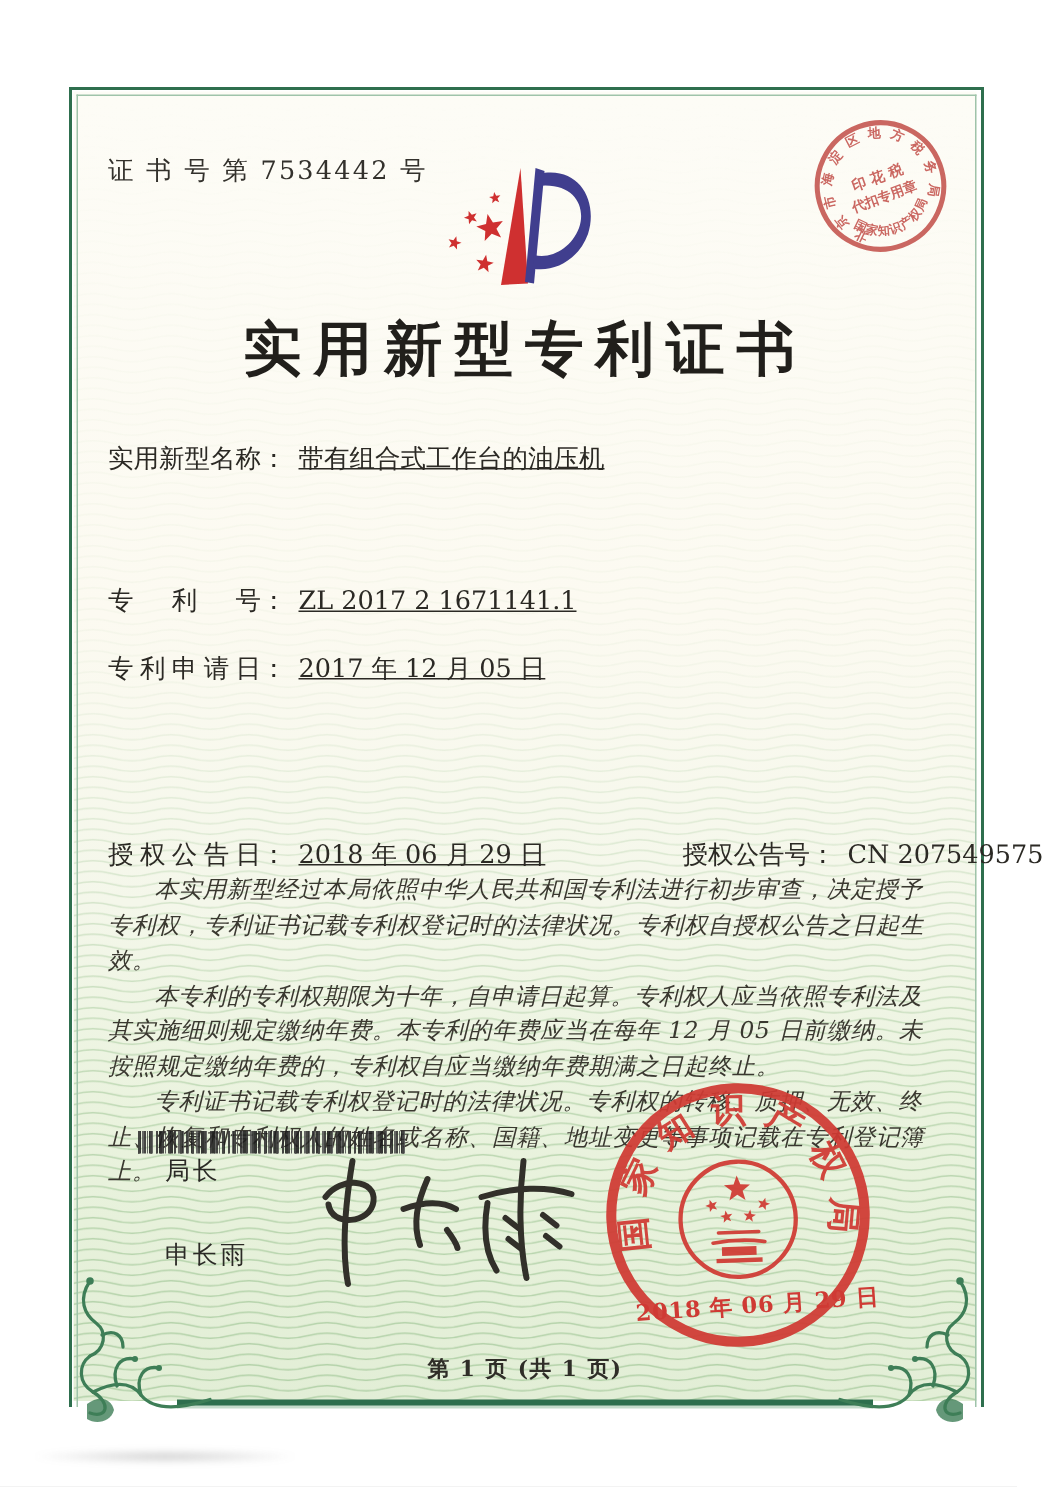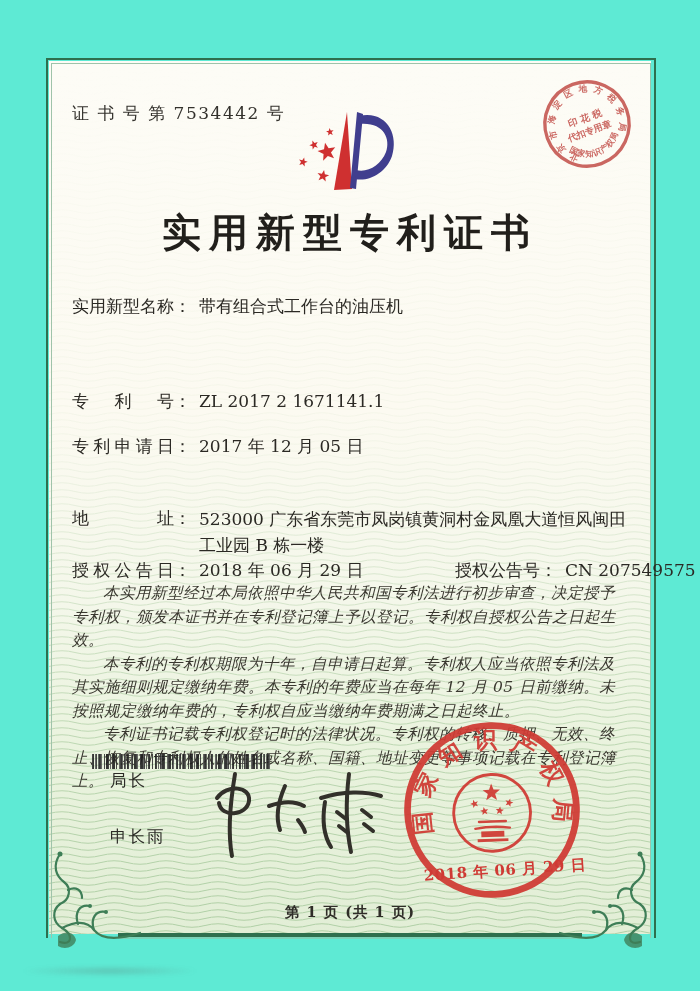--- a/index.html
+++ b/index.html
@@ -1,18 +1,18 @@
 <!DOCTYPE html>
 <html><head>
 <meta charset="utf-8">
 <style>
   html,body { margin:0; padding:0; background:#e9e9e9; }
   .page {
     position:relative; width:700px; height:991px; margin:0 auto;
-    background:#5eead4; overflow:hidden;
+    background:#ffffff; overflow:hidden;
     font-family:"DejaVu Serif", serif; color:#2b2924;
   }
   
   .paper-bg {
     position:absolute; left:49px; top:61px; width:602px; height:873px;
     background:linear-gradient(180deg,#fdfcf6 0%,#fcfaf1 40%,#f4f7ea 62%,#eaf3de 78%,#e2eed6 100%);
   }
   .paper-bg svg { position:absolute; left:0; top:0; }
   
   .frame {
@@ -39,21 +39,21 @@
     position:absolute; left:0; top:206px; width:100%; text-align:center;
     font-size:39px; font-weight:600; letter-spacing:8px; color:#211f1b;
   }
   
   .frow { position:absolute; left:72px; width:556px; font-size:17px; line-height:25px; white-space:nowrap; }
   .flabel {
     display:inline-block; width:102px; text-align:justify; text-align-last:justify;
     vertical-align:top; color:#2b2924;
   }
   .fcolon { display:inline-block; margin-right:8px; vertical-align:top; }
-  .fval { display:inline-block; vertical-align:top; white-space:normal; }
+  .fval { display:inline-block; vertical-align:top; white-space:normal;text-decoration:underline; }
   .addr-lines div { line-height:26px; }
   .frow .col2 { position:absolute; left:383px; top:0; white-space:nowrap; }
   
   .paras { position:absolute; left:72px; top:582px; width:558px; }
   .paras p {
     margin:0; text-indent:2em; font-size:15.5px; line-height:23.5px;
     letter-spacing:0.5px; font-style:italic; color:#3a3830;
   }
   
   .barcode {
@@ -180,30 +180,27 @@
 
   <div class="frow" style="top:294px">
     <span class="flabel">实用新型名称</span><span class="fcolon">：</span><span class="fval">带有组合式工作台的油压机</span>
   </div>
   <div class="frow" style="top:389px">
     <span class="flabel">专利号</span><span class="fcolon">：</span><span class="fval">ZL 2017 2 1671141.1</span>
   </div>
   <div class="frow" style="top:434px">
     <span class="flabel">专利申请日</span><span class="fcolon">：</span><span class="fval">2017 年 12 月 05 日</span>
   </div>
-  <div class="frow" style="top:506px">
-    <span class="flabel">地址</span><span class="fcolon">：</span><span class="fval addr-lines"><div>523000 广东省东莞市凤岗镇黄洞村金凤凰大道恒风闽田</div><div>工业园 B 栋一楼</div></span>
-  </div>
   <div class="frow" style="top:558px">
     <span class="flabel">授权公告日</span><span class="fcolon">：</span><span class="fval">2018 年 06 月 29 日</span>
     <span class="col2"><span>授权公告号</span><span class="fcolon">：</span><span>CN 207549575 U</span></span>
   </div>
 
   <div class="paras">
-    <p>本实用新型经过本局依照中华人民共和国专利法进行初步审查，决定授予专利权，颁发本证书并在专利登记簿上予以登记。专利权自授权公告之日起生效。</p>
+    <p>本实用新型经过本局依照中华人民共和国专利法进行初步审查，决定授予专利权，专利证书记载专利权登记时的法律状况。专利权自授权公告之日起生效。</p>
     <p>本专利的专利权期限为十年，自申请日起算。专利权人应当依照专利法及其实施细则规定缴纳年费。本专利的年费应当在每年 12 月 05 日前缴纳。未按照规定缴纳年费的，专利权自应当缴纳年费期满之日起终止。</p>
     <p>专利证书记载专利权登记时的法律状况。专利权的转移、质押、无效、终止、恢复和专利权人的姓名或名称、国籍、地址变更等事项记载在专利登记簿上。</p>
   </div>
 
   <div class="barcode"></div>
 
   <div class="signer role">局长</div>
   <div class="signer name">申长雨</div>
 
   <svg class="signature" width="190" height="95" viewBox="0 0 190 95">

